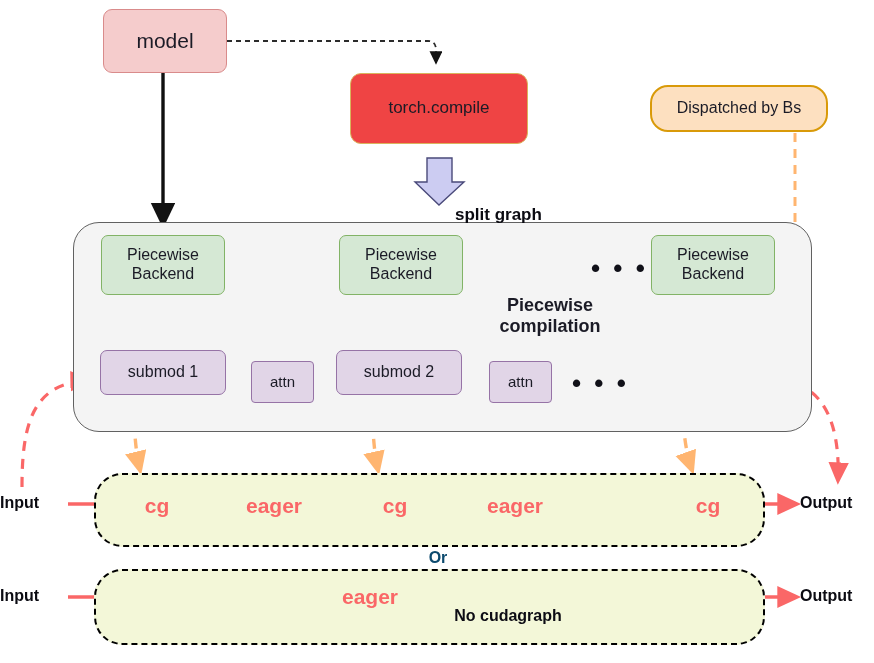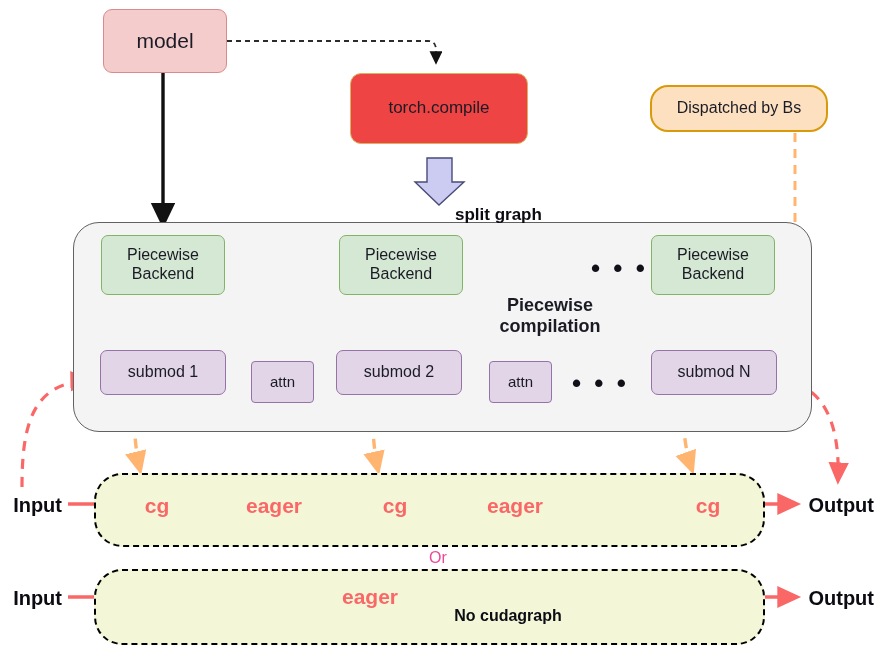--- a/index.html
+++ b/index.html
@@ -131,22 +131,22 @@
     font-weight: bold;
     font-size: 21px;
     text-align: center;
   }
   .red-big { font-size: 21px; }
   
   .endpoint {
     position: absolute;
     color: #0b0b12;
     font-weight: bold;
-    font-size: 20px;
-    text-align: right;
+    font-size: 16px;
+    text-align: left;
   }
   
   .dots {
     position: absolute;
     font-size: 26px;
     font-weight: bold;
     letter-spacing: 3px;
     color: #101018;
     line-height: 1;
   }
@@ -156,22 +156,22 @@
     left: 455px; top: 173px;
     font-size: 17px;
     font-weight: bold;
     color: #0b0b12;
     margin-top: 32px;
   }
   .or-label {
     position: absolute;
     left: 398px; top: 549px; width: 80px;
     font-size: 16px;
-    font-weight: normal;
-    color: #ec4899;
+    font-weight: bold;
+    color: #0c4a6e;
     text-align: center;
   }
 </style>
 </head>
 <body>
 
 <div id="stage">
 
   <svg id="svg-layer" viewBox="0 0 874 663">
     <defs>
@@ -292,23 +292,20 @@
     <span>Piecewise</span>
     <span>Backend</span>
   </div>
 
   <div class="node n-purple p1">
     <span>submod 1</span>
   </div>
   <div class="node n-purple p2">
     <span>submod 2</span>
   </div>
-  <div class="node n-purple p3">
-    <span>submod N</span>
-  </div>
 
   <div class="node n-attn a1">
     <span>attn</span>
   </div>
   <div class="node n-attn a2">
     <span>attn</span>
   </div>
 
   <div class="dots" style="left:591px; top:255px;">• • •</div>
   <div class="dots" style="left:572px; top:370px;">• • •</div>

